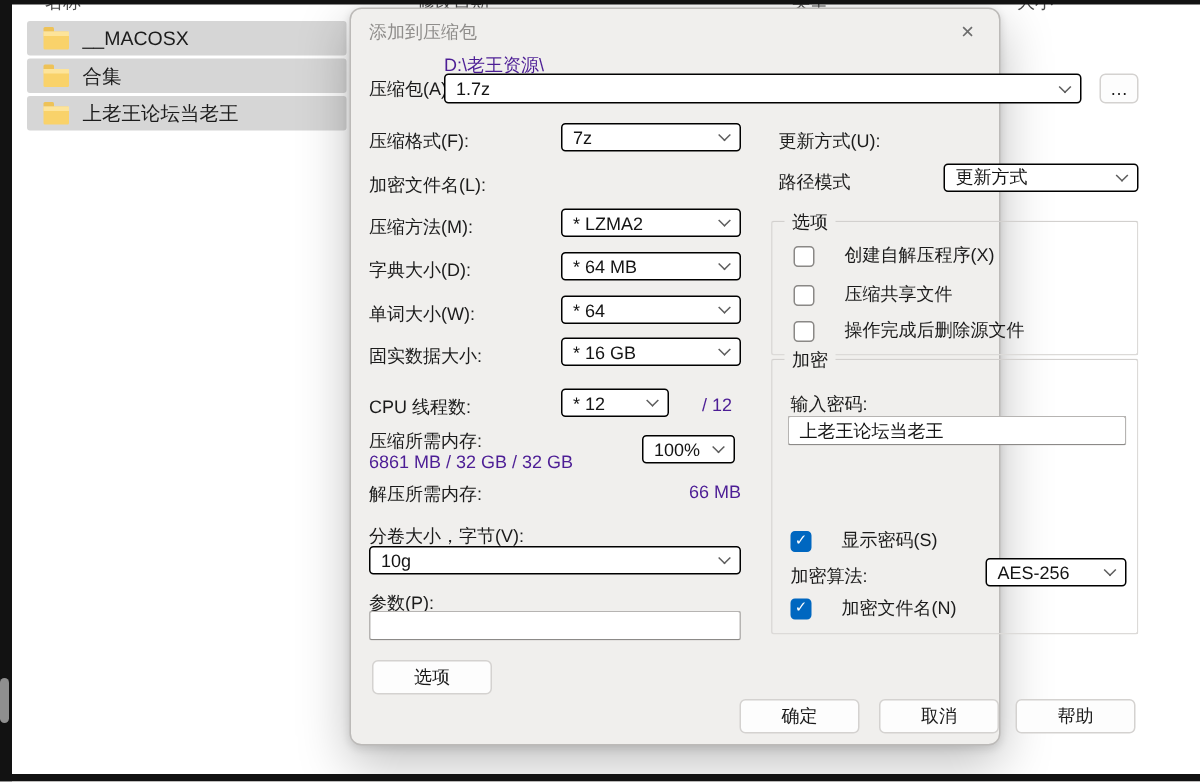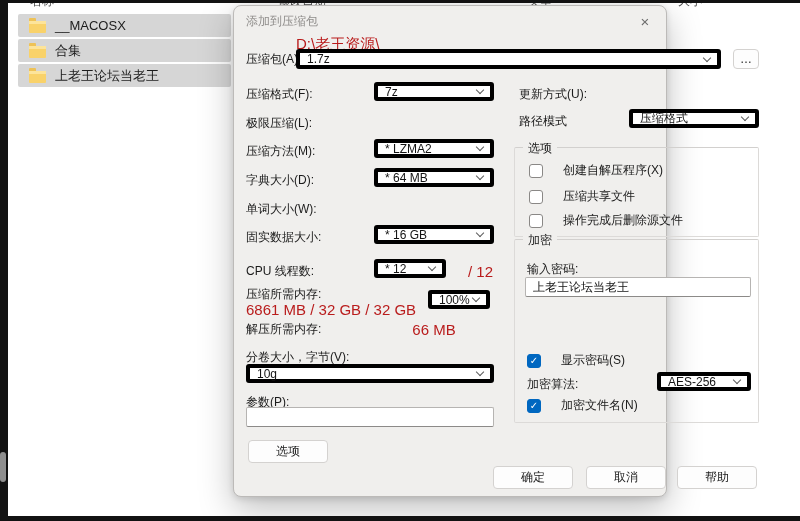--- a/index.html
+++ b/index.html
@@ -31,25 +31,25 @@
   .dialog {
     position:absolute; left:233px; top:5px; width:434px; height:492px;
     background:#f0efed; border:1px solid #bcbab8; border-radius:8px;
     box-shadow:0 12px 34px rgba(0,0,0,.25), 0 2px 6px rgba(0,0,0,.12);
     z-index:10;
   }
   .dlg-title { position:absolute; top:7px; left:12px; font-size:12px; color:#8f8d8b; }
   .close-btn { position:absolute; top:5px; right:9px; width:24px; height:21px; display:flex; align-items:center; justify-content:center; color:#6d6d6d; font-size:15px; border-radius:4px; }
 
   .dlg-label { position:absolute; font-size:12px; color:#1b1b1b; white-space:nowrap; }
-  .dlg-text  { position:absolute; font-size:15px; color:#b91c1c; white-space:nowrap; }
+  .dlg-text  { position:absolute; font-size:12px; color:#4c1d95; white-space:nowrap; }
 
   .combo {
     position:absolute; height:19px; background:#ffffff;
-    border:4px solid #000000; border-radius:3px;
+    border:1px solid #000000; border-radius:3px;
     display:flex; align-items:center; padding:0 7px;
     font-size:12px; color:#141414; white-space:nowrap;
   }
   .combo .chev { margin-left:auto; }
   .chev { width:6px; height:6px; border-right:1.3px solid #5c5c5c; border-bottom:1.3px solid #5c5c5c; transform:rotate(45deg); flex:none; margin-top:-3px; }
 
   .text-input {
     position:absolute; height:20px; background:#ffffff;
     border:1px solid #b6b4b2; border-radius:2px; border-bottom-color:#8c8a88;
     font-size:12px; color:#141414; padding:0 7px;
@@ -107,35 +107,39 @@
     <span class="chev"></span>
   </div>
   <div class="btn" style="left:499px; top:43px; width:26px; height:20px">…</div>
 
   <div class="dlg-label" style="left:12px; top:80px">压缩格式(F):</div>
   <div class="combo" style="left:140px; top:76px; width:120px">
     <span>7z</span>
       <span class="chev"></span>
   </div>
 
-  <div class="dlg-label" style="left:12px; top:109px">极限压缩(L):</div>
+  <div class="dlg-label" style="left:12px; top:109px">加密文件名(L):</div>
 
   <div class="dlg-label" style="left:12px; top:137px">压缩方法(M):</div>
   <div class="combo" style="left:140px; top:133px; width:120px">
     <span>* LZMA2</span>
       <span class="chev"></span>
   </div>
 
   <div class="dlg-label" style="left:12px; top:166px">字典大小(D):</div>
   <div class="combo" style="left:140px; top:162px; width:120px">
     <span>* 64 MB</span>
       <span class="chev"></span>
   </div>
 
   <div class="dlg-label" style="left:12px; top:195px">单词大小(W):</div>
+  <div class="combo" style="left:140px; top:191px; width:120px">
+    <span>* 64</span>
+      <span class="chev"></span>
+  </div>
 
   <div class="dlg-label" style="left:12px; top:223px">固实数据大小:</div>
   <div class="combo" style="left:140px; top:219px; width:120px">
     <span>* 16 GB</span>
       <span class="chev"></span>
   </div>
 
   <div class="dlg-label" style="left:12px; top:257px">CPU 线程数:</div>
   <div class="combo" style="left:140px; top:253px; width:72px">
     <span>* 12</span>
@@ -144,38 +148,38 @@
   <div class="dlg-text" style="left:234px; top:257px">/ 12</div>
 
   <div class="dlg-label" style="left:12px; top:280px">压缩所需内存:</div>
   <div class="dlg-text" style="left:12px; top:295px">6861 MB / 32 GB / 32 GB</div>
   <div class="combo" style="left:194px; top:284px; width:62px">
     <span>100%</span>
       <span class="chev"></span>
   </div>
 
   <div class="dlg-label" style="left:12px; top:315px">解压所需内存:</div>
-  <div class="dlg-text" style="left:140px; top:315px; width:120px; text-align:center">66 MB</div>
+  <div class="dlg-text" style="left:140px; top:315px; width:120px; text-align:right">66 MB</div>
 
   <div class="dlg-label" style="left:12px; top:343px">分卷大小，字节(V):</div>
   <div class="combo" style="left:12px; top:358px; width:248px">
     <span>10g</span>
       <span class="chev"></span>
   </div>
 
   <div class="dlg-label" style="left:12px; top:388px">参数(P):</div>
   <input class="text-input" style="left: 12px; top: 401px; width: 248px;" value="">
 
   <div class="btn" style="left:14px; top:434px; width:80px; height:23px">选项</div>
 
   <div class="dlg-label" style="left:285px; top:80px">更新方式(U):</div>
 
   <div class="dlg-label" style="left:285px; top:107px">路径模式</div>
   <div class="combo" style="left:395px; top:103px; width:130px">
-    <span>压缩格式</span>
+    <span>更新方式</span>
       <span class="chev"></span>
   </div>
 
   <div class="group" style="left:280px; top:141px; width:245px; height:90px">
     <span class="group-legend">选项</span>
     <div class="cb" style="left:14px; top:14px">
       <span class="box">✓</span>
       <span>创建自解压程序(X)</span>
     </div>
     <div class="cb" style="left:14px; top:40px">

